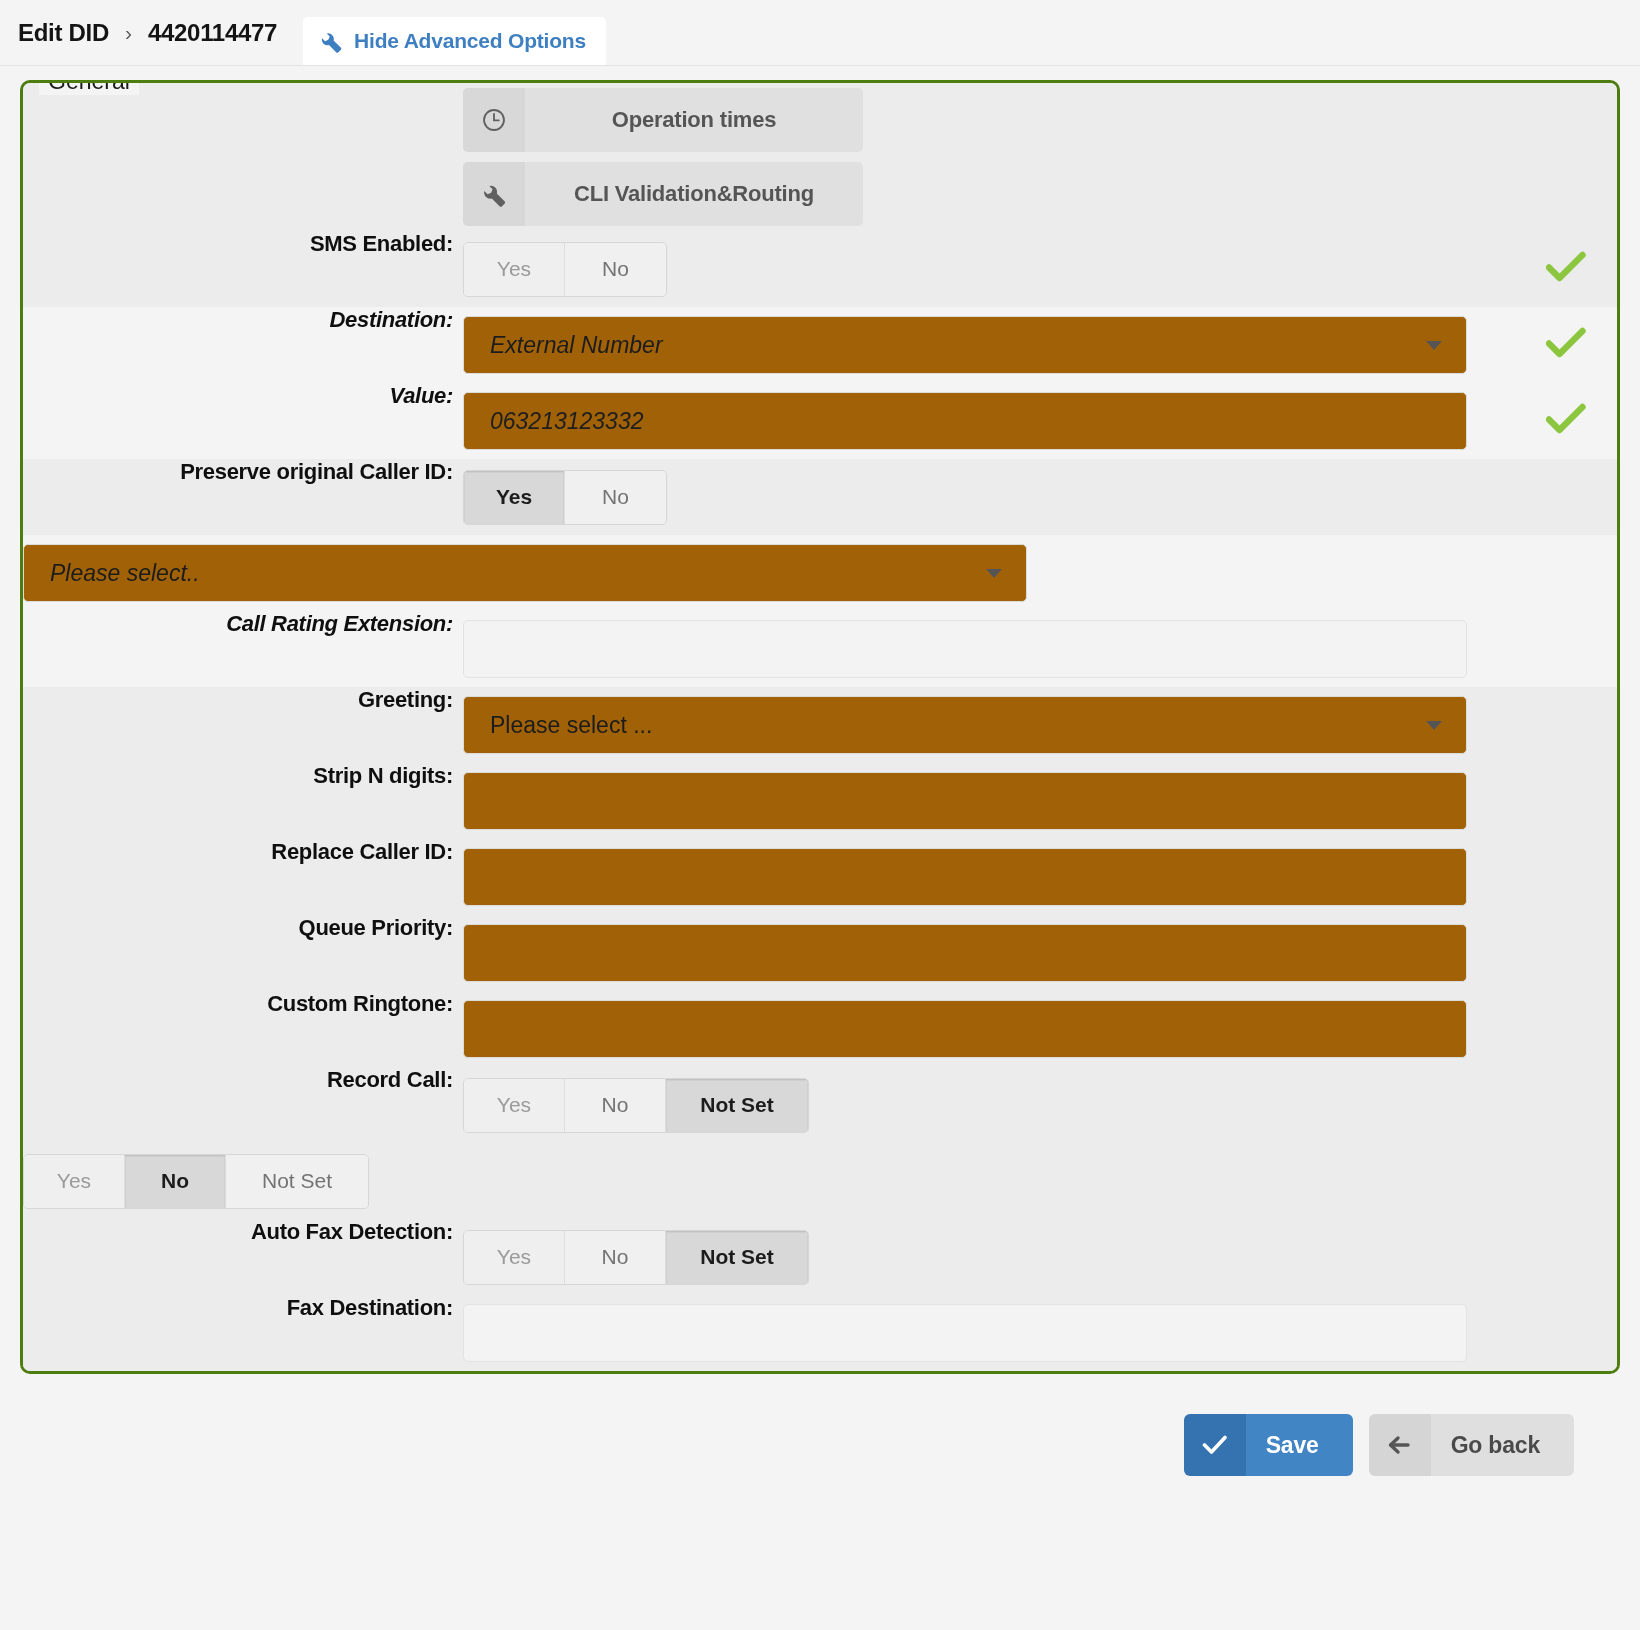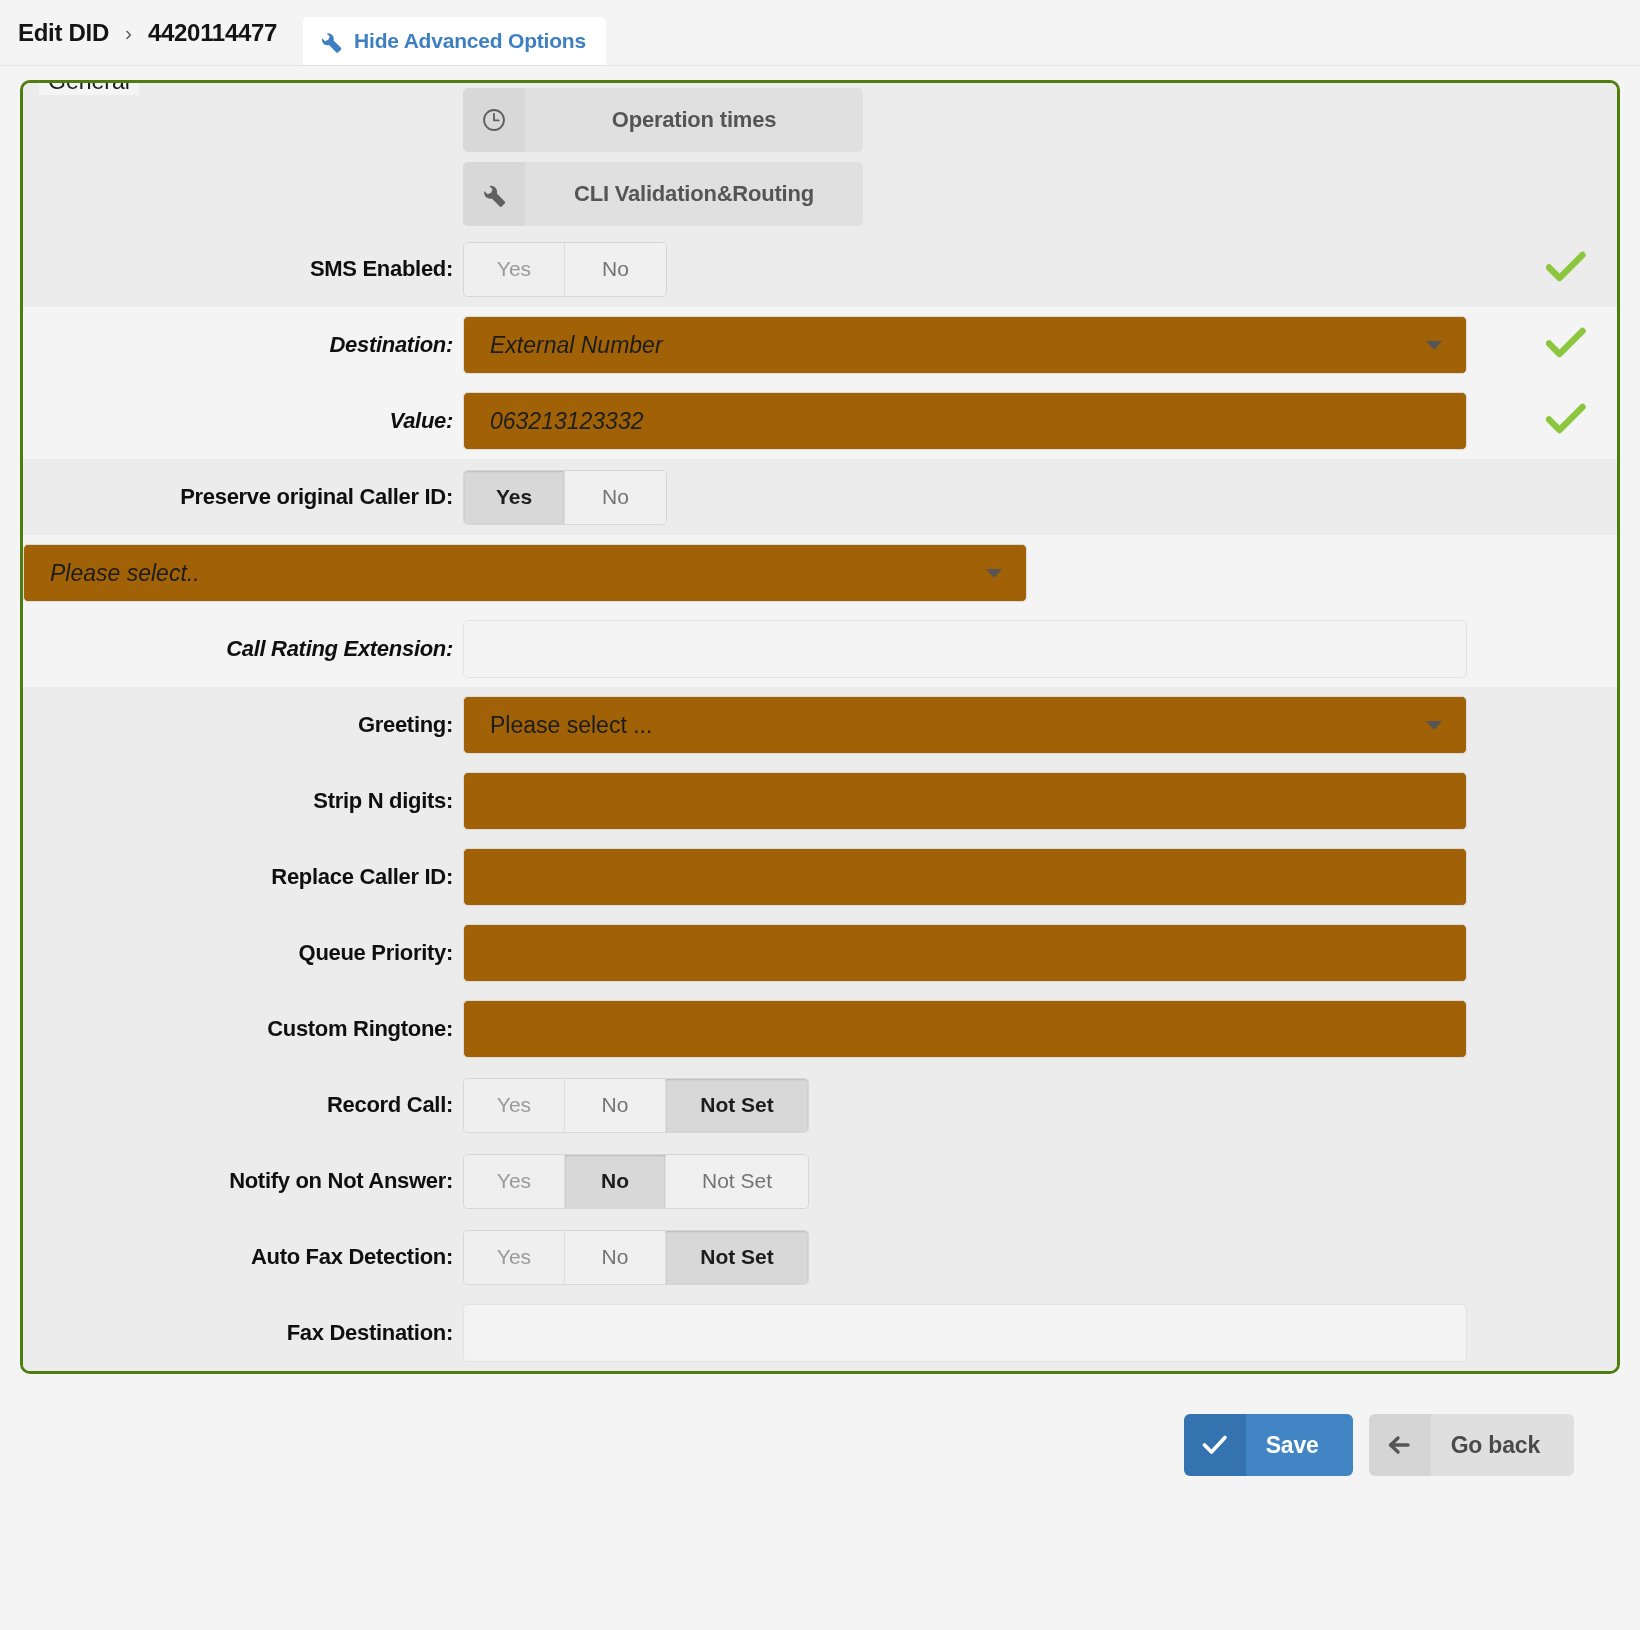--- a/index.html
+++ b/index.html
@@ -76,21 +76,20 @@
     line-height: 28px;
   }
   .fs-inner { padding-top: 0; }
 
   
   .grp-dark  { background: #ececec; }
   .grp-light { background: #f4f4f4; font-style: italic; }
 
   .row {
     display: flex;
-    align-items: center;
     min-height: 76px;
     padding: 0;
   }
   .label {
     width: 440px;
     text-align: right;
     padding-right: 10px;
     font-size: 22px;
     font-weight: bold;
     color: #0f0f0f;
@@ -439,21 +438,20 @@
             <div class="toggle w3">
               <div class="opt">Yes</div>
               <div class="opt mid">No</div>
               <div class="opt wide active">Not Set</div>
             </div>
           </div>
           <div class="check-col"></div>
         </div>
 
         <div class="row">
-          <div class="label">Notify on Not Answer:</div>
           <div class="field">
             <div class="toggle w3">
               <div class="opt">Yes</div>
               <div class="opt active">No</div>
               <div class="opt wide mid">Not Set</div>
             </div>
           </div>
           <div class="check-col"></div>
         </div>
 

